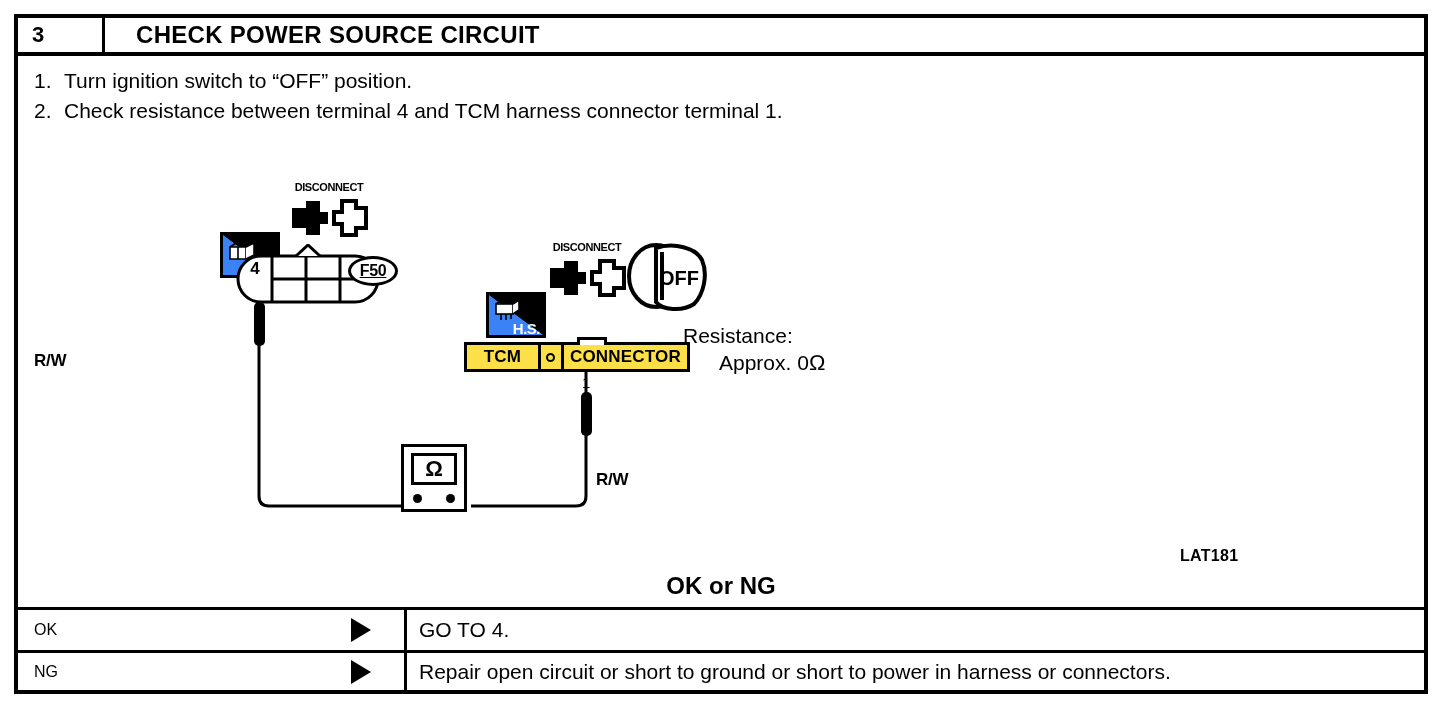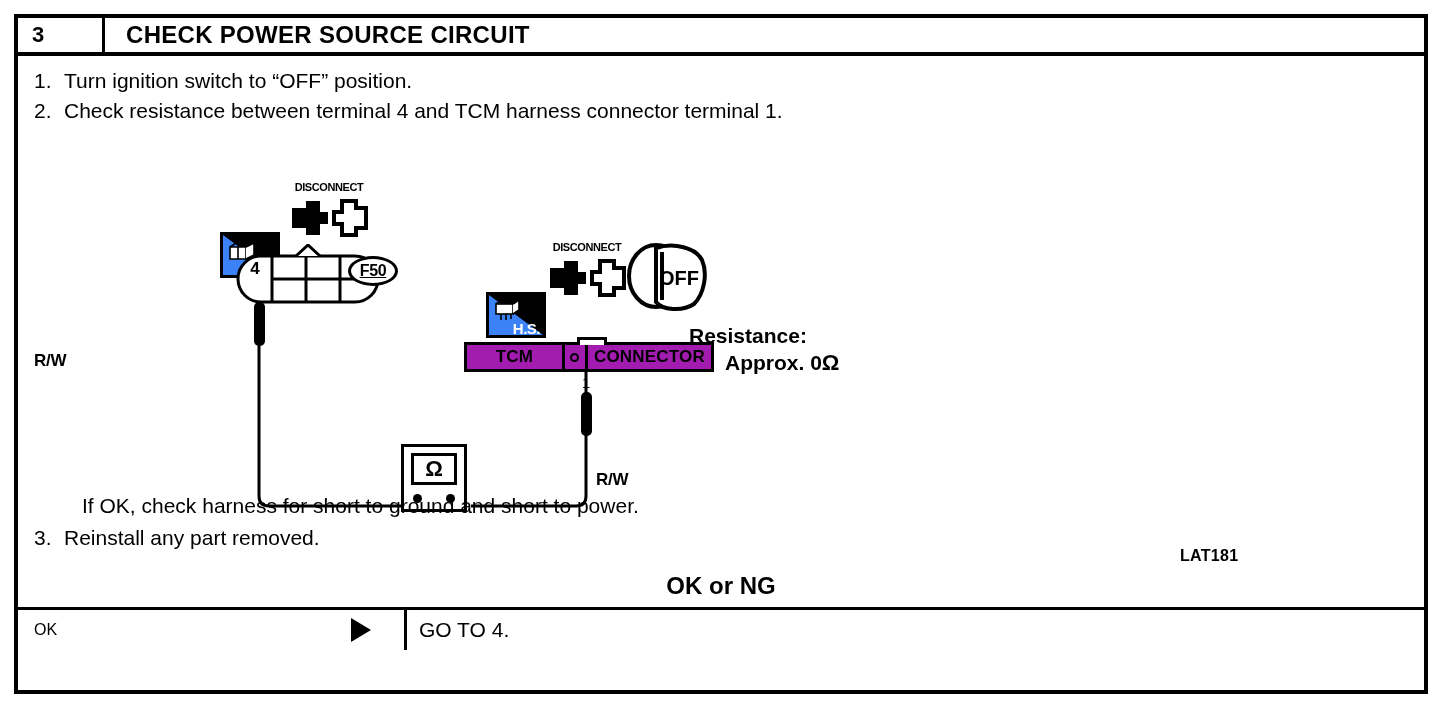--- a/index.html
+++ b/index.html
@@ -33,21 +33,21 @@
     display:flex;align-items:center;
     padding-left:14px;
     box-sizing:border-box;
     font-size:22px;font-weight:bold;
     letter-spacing:.2px;
   }
   .hdr-div{width:3px;height:100%;background:#000;}
   .hdr-title{
     flex:1;height:100%;
     display:flex;align-items:center;
-    padding-left:21px;
+    padding-left:31px;
     box-sizing:border-box;
     font-size:24px;font-weight:bold;
     letter-spacing:.3px;
   }
 
   
   .body{
     position:relative;
     height:554px;
     box-sizing:border-box;
@@ -170,24 +170,24 @@
     margin-top:41px;
   }
   .tnum{
     position:absolute;
     font-size:15px;
   }
 
   
   .tcmbar{
     position:absolute;
-    width:250px;height:30px;
-    border:3px solid #000;
-    box-sizing:border-box;
-    background:#a21caf;
+    width:226px;height:30px;
+    border:3px solid #000;
+    box-sizing:border-box;
+    background:#fde047;
     display:flex;align-items:stretch;
   }
   .tcmbar .tcm-tab{
     position:absolute;
     left:110px;top:-8px;
     width:30px;height:8px;
     border:3px solid #000;
     border-bottom:none;
     box-sizing:border-box;
     background:#fff;
@@ -226,24 +226,23 @@
     line-height:22px;
   }
   .meter .jack{
     position:absolute;bottom:6px;
     width:9px;height:9px;border-radius:50%;background:#000;
   }
 
   
   .callout{
     position:absolute;
-    font-size:21px;font-weight:bold;
+    font-size:21px;font-weight:normal;
     line-height:27px;
     white-space:nowrap;
-    margin-left:6px;
   }
   .callout .c2{padding-left:36px;}
   .ohm-sym{font-size:22px;}
 
   
   .figref{
     position:absolute;
     font-size:16px;font-weight:bold;
     letter-spacing:.3px;
   }
@@ -373,37 +372,36 @@
         <div class="callout" style="left:665px;top:148px;">
           <div>Resistance:</div>
           <div class="c2">
             <span>Approx. 0</span><span class="ohm-sym">Ω</span>
           </div>
         </div>
 
         <div class="figref" style="left:1162px;top:345px;margin-top:28px;">LAT181</div>
       </div>
 
-      <div class="tail">
-        <div class="step tail-indent">
-          <span class="step-t">If OK, check harness for short to ground and short to power.</span>
-        </div>
-        <div class="step">
-          <span class="step-n">3.</span>
-          <span class="step-t">Reinstall any part removed.</span>
-        </div>
-      </div>
 
       <div class="okng-row">OK or NG</div>
     </div>
 
     <div class="res-row">
       <div class="res-label">OK</div>
       <div class="res-arrow">
         <span class="tri"></span>
       </div>
       <div class="res-div"></div>
       <div class="res-text">GO TO 4.</div>
     </div>
 
+    <div class="res-row second">
+      <div class="res-label">NG</div>
+      <div class="res-arrow">
+        <span class="tri"></span>
+      </div>
+      <div class="res-div"></div>
+      <div class="res-text">Repair open circuit or short to ground or short to power in harness or connectors.</div>
+    </div>
 
   </div>
 </div>
 
 </body></html>

